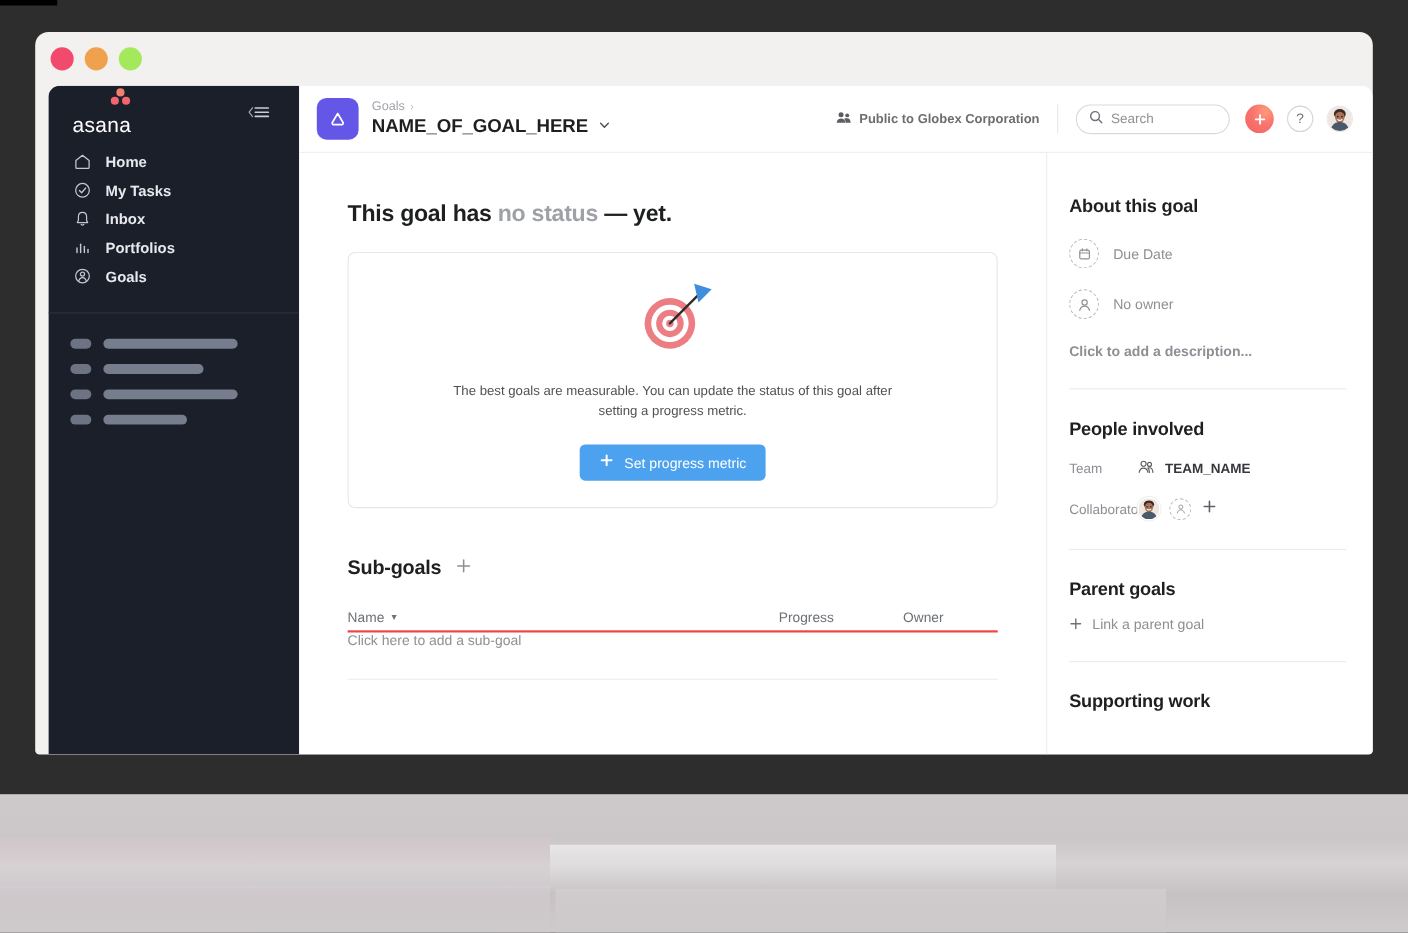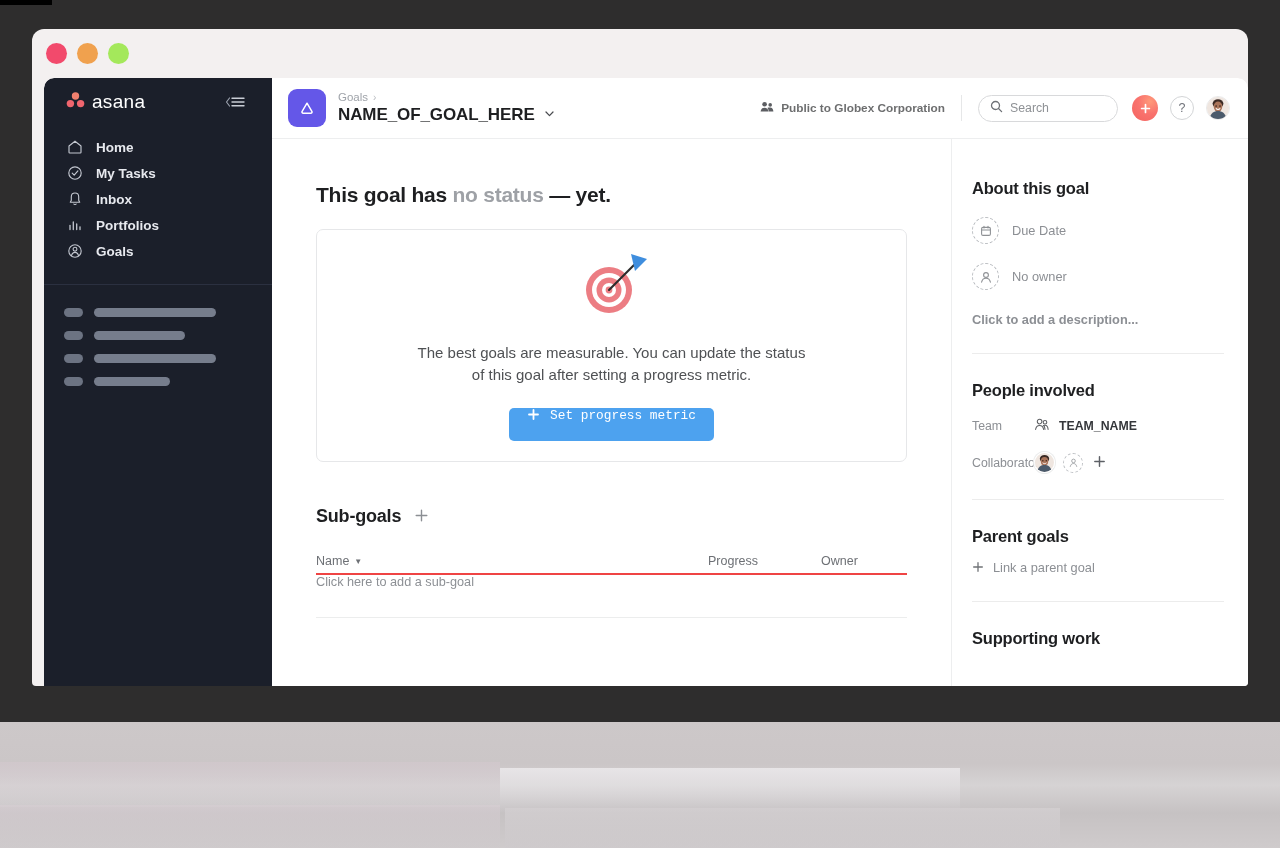--- a/index.html
+++ b/index.html
@@ -86,21 +86,21 @@
     flex-shrink: 0;
     color: #e9eaee;
   }
   .sb-top {
     height: 48px;
     display: flex;
     align-items: center;
     justify-content: space-between;
     padding: 0 26px 0 22px;
   }
-  .brand { display:flex; align-items:flex-start; gap:7px; }
+  .brand { display:flex; align-items:flex-end; gap:7px;flex-direction:column; }
   .brand-word {
     font-size: 19px;
     letter-spacing: .3px;
     font-weight: 400;
     color: #fff;
   }
   .collapse { display:flex; align-items:center; gap:3px; color:#9aa0ad; }
 
   .sb-nav { padding: 8px 0 14px 0; }
   .sb-item {
@@ -232,37 +232,37 @@
     border-radius: 7px;
     height: 233px;
     display: flex;
     flex-direction: column;
     align-items: center;
     justify-content: center;
     padding: 0 40px;
   }
   .metric-desc {
     margin-top: 18px;
-    font-size: 15px;
+    font-size: 12px;
     color: #4f5154;
     text-align: center;
     line-height: 1.45;
     max-width: 400px;
   }
   .metric-btn {
     margin-top: 22px;
     height: 33px;
     background: #4da2ef;
     color: #fff;
     border: none;
     border-radius: 5px;
     padding: 0 18px;
     font-size: 12.8px;
-    font-family: Liberation Mono, monospace;
-    display: flex; gap: 10px;
+    font-family: Liberation Sans, sans-serif;
+    display: flex; align-items:center; gap: 10px;
     cursor: pointer;
   }
 
   .subgoals-head {
     margin-top: 44px;
     display:flex; align-items:center; gap: 13px;
   }
   .subgoals-title { font-size:18px; font-weight:700; color:#1e1f21; letter-spacing:-0.2px; }
   .subgoals-add { color:#8c8f94; font-size:19px; line-height:1; cursor:pointer; }
 

